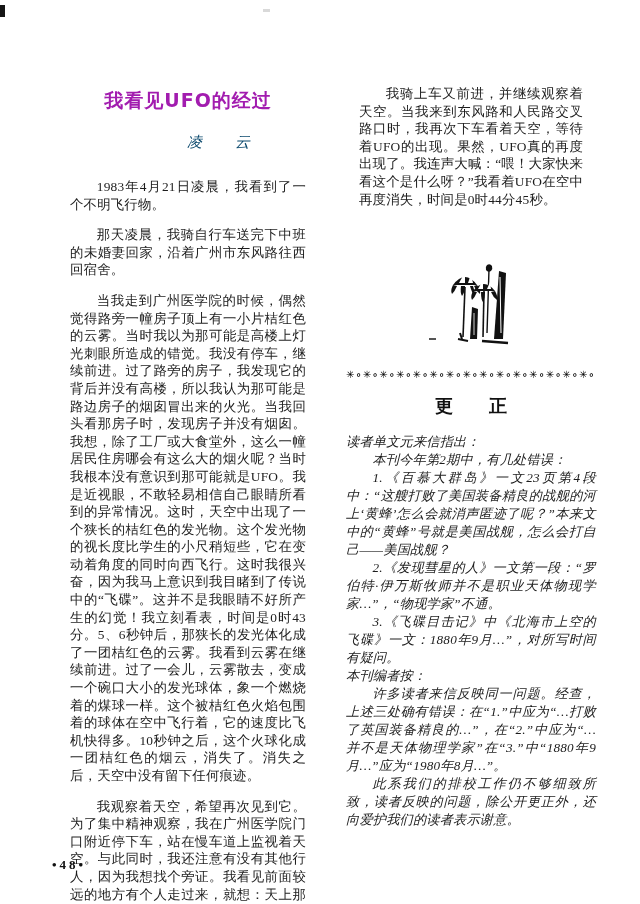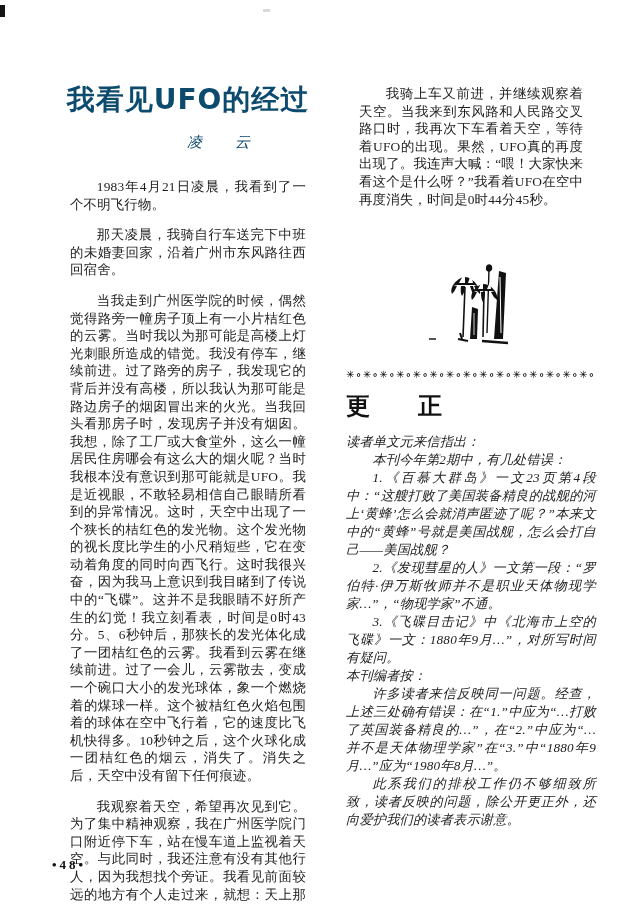--- a/index.html
+++ b/index.html
@@ -14,23 +14,23 @@
   .corner-mark{position:absolute;left:0;top:5px;width:5px;height:12px;background:#151515;}
   .speckle-top{position:absolute;left:263px;top:9px;width:7px;height:3px;background:#d9d9d9;}
   .speckle-illu{position:absolute;left:429px;top:338px;width:7px;height:2px;background:#555;}
 
   .col-left{position:absolute;left:57px;top:86px;width:262px;}
   .col-right{position:absolute;left:346px;top:72px;width:250px;}
 
   .article-title{
     font-family:"DejaVu Sans",sans-serif;
     font-weight:900;
-    font-size:28px;line-height:28px;
+    font-size:19px;line-height:28px;
     text-align:center;letter-spacing:1px;
-    color:#0c4a6e;
+    color:#a21caf;
   }
   .article-author{
     margin-top:18px;
     font-style:italic;
     font-size:15px;line-height:20px;
     letter-spacing:9px;
     padding-left:130px;
     color:#0c4a6e;
   }
   .body-text p{
@@ -57,22 +57,22 @@
     letter-spacing:1px;
     white-space:nowrap;
     overflow:hidden;
     text-align:center;
     color:#000;
   }
   .correction-heading{
     margin-top:10px;
     font-family:"DejaVu Sans",sans-serif;
     font-weight:900;
-    font-size:24px;line-height:30px;
-    text-align:left;
+    font-size:18px;line-height:30px;
+    text-align:center;
     color:#111;
   }
   .correction-body{margin-top:12px;}
   .correction-body p{
     margin:0;
     font-style:italic;
     font-size:13.2px;
     line-height:18px;
     text-align:justify;
     text-align-last:left;

